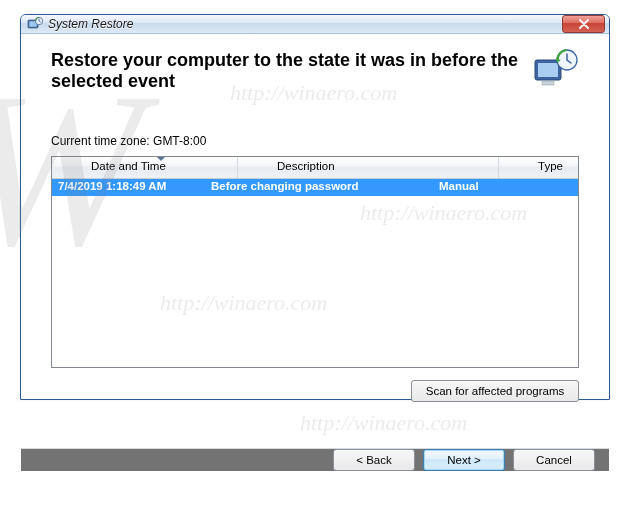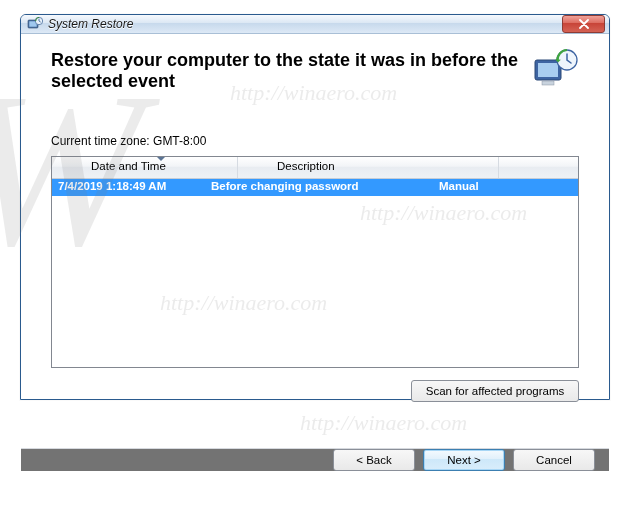--- a/index.html
+++ b/index.html
@@ -241,20 +241,23 @@
 
     <div class="table-wrap">
       <div class="thead">
         <div class="th col-date sorted">
           <span class="sort-glyph"></span>
           <span>Date and Time</span>
         </div>
         <div class="th col-desc">
           <span>Description</span>
         </div>
+        <div class="th col-type">
+          <span>Type</span>
+        </div>
       </div>
       <div class="row">
         <div class="td col-date">7/4/2019 1:18:49 AM</div>
         <div class="td col-desc">Before changing password</div>
         <div class="td col-type">Manual</div>
       </div>
     </div>
 
     <div class="scan-row">
       <button class="btn scan-btn">Scan for affected programs</button>

